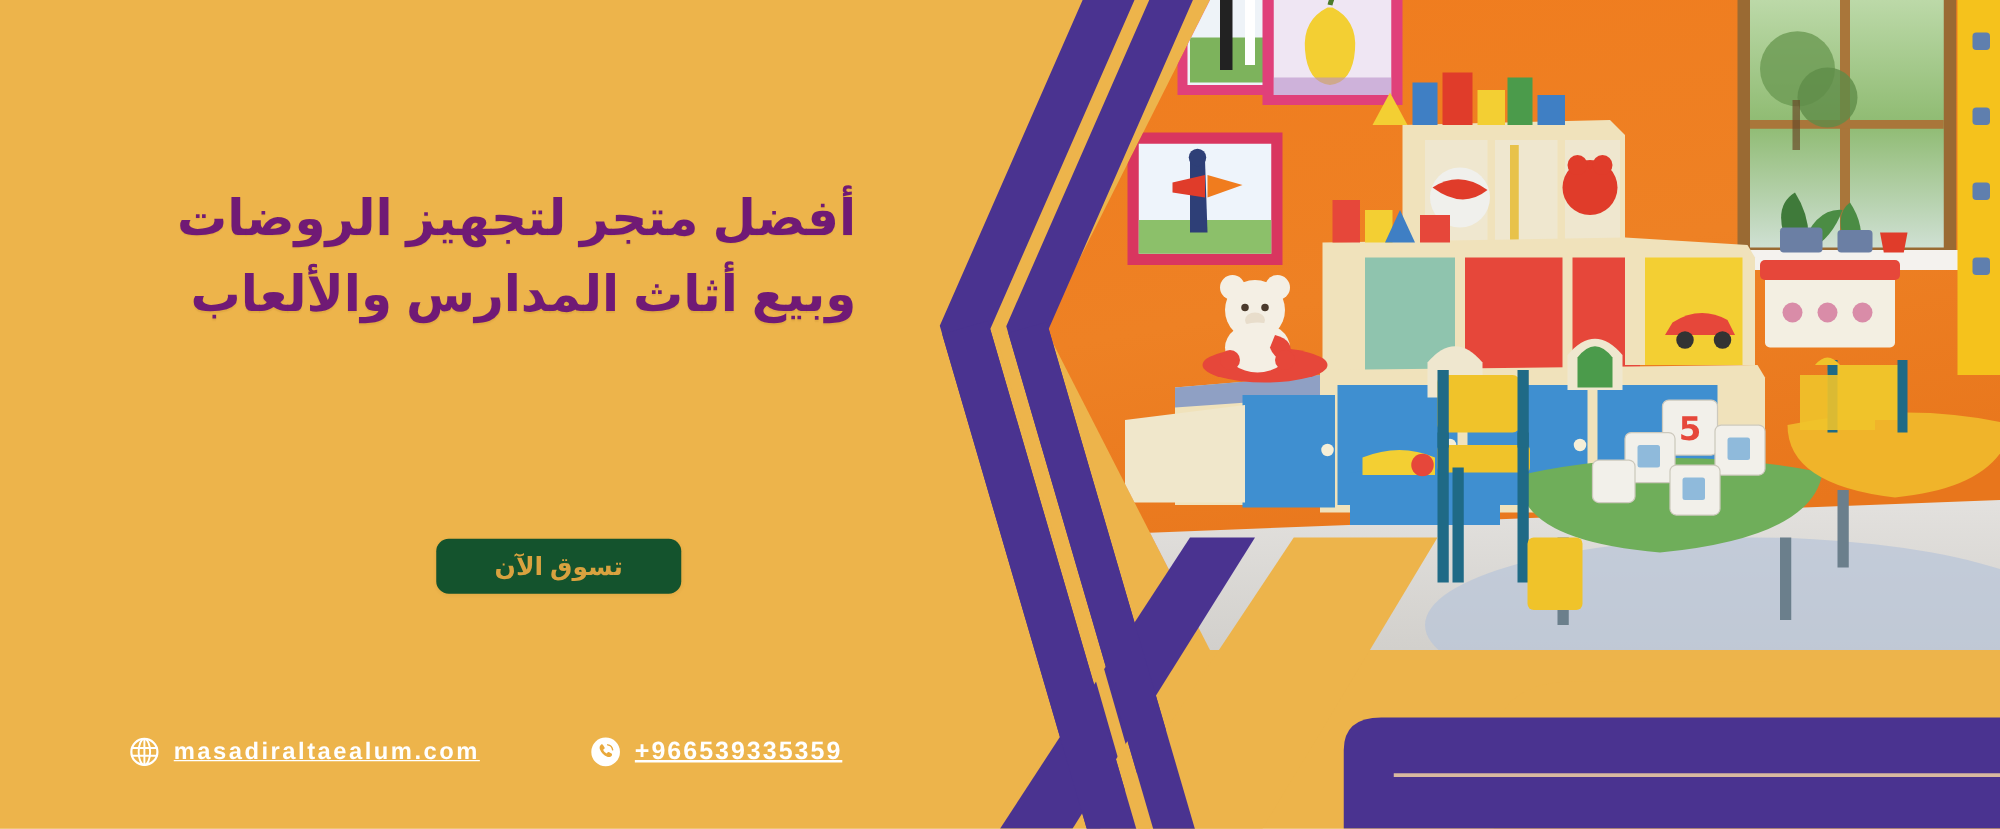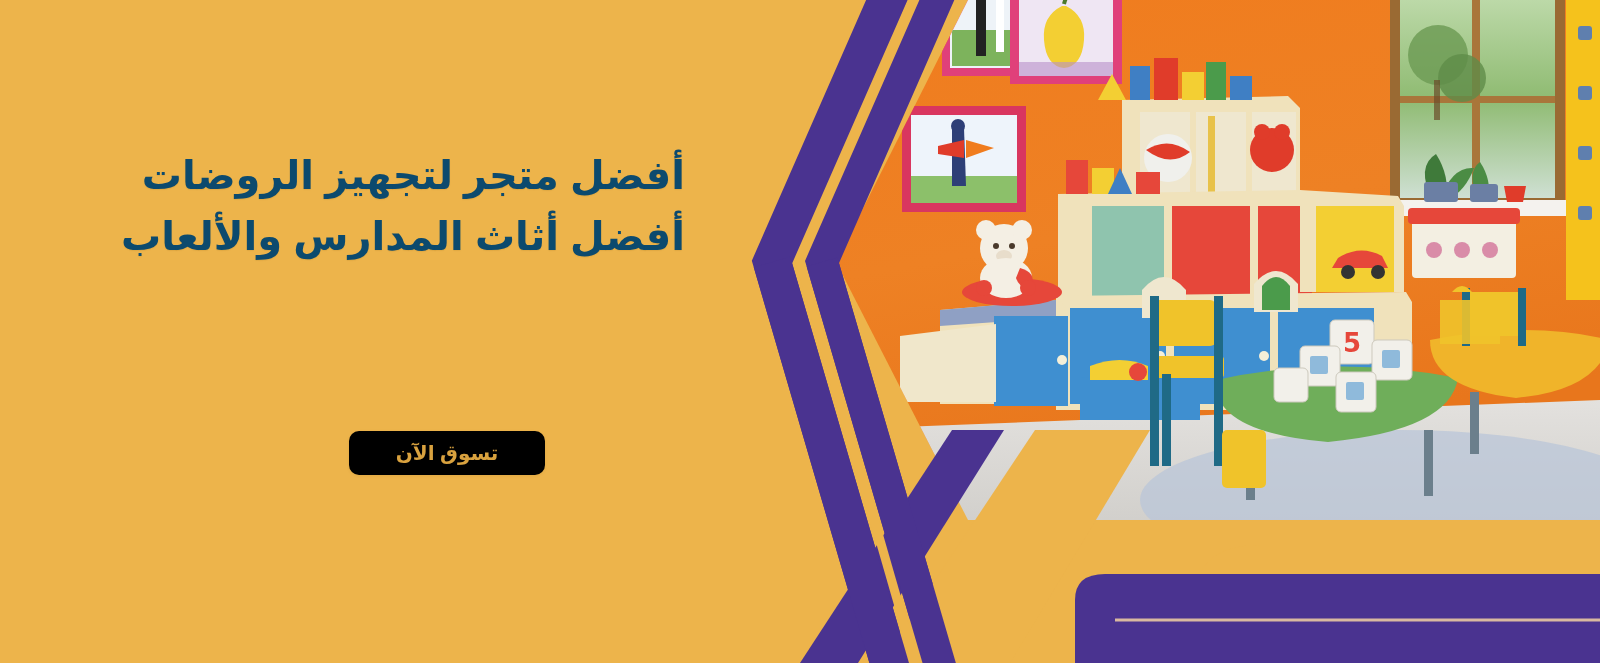--- a/index.html
+++ b/index.html
@@ -33,41 +33,41 @@
     direction:rtl;
     z-index:5;
   }
 
   .headline{
     position:absolute;
     right:75px;
     top:145px;
     width:620px;
     margin:0;
-    color:#0c4a6e;
+    color:#701a75;
     font-size:40px;
     font-weight:bold;
     line-height:1.52;
     text-align:right;
     letter-spacing:0px;
     text-shadow:0 1px 1px rgba(140,90,10,.12);
   }
   .headline .ln{display:block;}
 
   .cta{
     position:absolute;
     right:215px;
     top:431px;
     display:inline-flex;
     align-items:center;
     justify-content:center;
     min-width:196px;
     height:44px;
     padding:0 26px;
-    background:#000000;
+    background:#14532d;
     color:#d9a23f;
     border:none;
     border-radius:10px;
     font-family:"Liberation Sans","DejaVu Sans",sans-serif;
     font-size:20px;
     font-weight:600;
     cursor:pointer;
     box-shadow:0 1px 3px rgba(120,80,10,.10);
   }
 
@@ -381,19 +381,42 @@
       <path d="M 772 262 L 900 700" stroke="#4a3390" stroke-width="38"></path>
       <path d="M 800 262 L 926 700" stroke="#edb44b" stroke-width="9"></path>
       <path d="M 822 262 L 950 700" stroke="#4a3390" stroke-width="32"></path>
     </g>
   </svg>
 
   <div class="content">
 
     <h1 class="headline">
       <span class="ln">أفضل متجر لتجهيز الروضات</span>
-      <span class="ln">أفضل أثاث المدارس والألعاب</span>
+      <span class="ln">وبيع أثاث المدارس والألعاب</span>
     </h1>
 
     <button class="cta" type="button">تسوق الآن</button>
   </div>
 
+  <div class="contact">
+
+    <a class="contact-item web" href="#">
+      <svg class="ic" viewBox="0 0 24 24" xmlns="http://www.w3.org/2000/svg">
+        <circle cx="12" cy="12" r="10" fill="none" stroke="#ffffff" stroke-width="1.7"></circle>
+        <ellipse cx="12" cy="12" rx="4.4" ry="10" fill="none" stroke="#ffffff" stroke-width="1.5"></ellipse>
+        <line x1="2" y1="9" x2="22" y2="9" stroke="#ffffff" stroke-width="1.5"></line>
+        <line x1="2" y1="15" x2="22" y2="15" stroke="#ffffff" stroke-width="1.5"></line>
+        <line x1="12" y1="2" x2="12" y2="22" stroke="#ffffff" stroke-width="1.5"></line>
+      </svg>
+      <span class="contact-text">masadiraltaealum.com</span>
+    </a>
+
+    <a class="contact-item tel" href="#">
+      <svg class="ic" viewBox="0 0 24 24" xmlns="http://www.w3.org/2000/svg">
+        <circle cx="12" cy="12" r="11" fill="#ffffff"></circle>
+        <path d="M8.6 6.4c.5-.3 1.1-.2 1.4.3l1.1 1.7c.3.5.2 1.1-.3 1.4l-.7.5c.5 1.3 1.5 2.3 2.8 2.9l.5-.7c.3-.5.9-.6 1.4-.3l1.7 1.1c.5.3.6.9.3 1.4-.8 1.2-2.3 1.6-3.6 1-2.6-1.1-4.6-3.1-5.6-5.7-.5-1.3-.1-2.8 1-3.6z" fill="#e9a93c"></path>
+        <path d="M13.6 6.6c2 .3 3.5 1.8 3.8 3.8" fill="none" stroke="#e9a93c" stroke-width="1.1" stroke-linecap="round"></path>
+      </svg>
+      <span class="contact-text tel">+966539335359</span>
+    </a>
+
+  </div>
 </div>
 
 </body></html>

